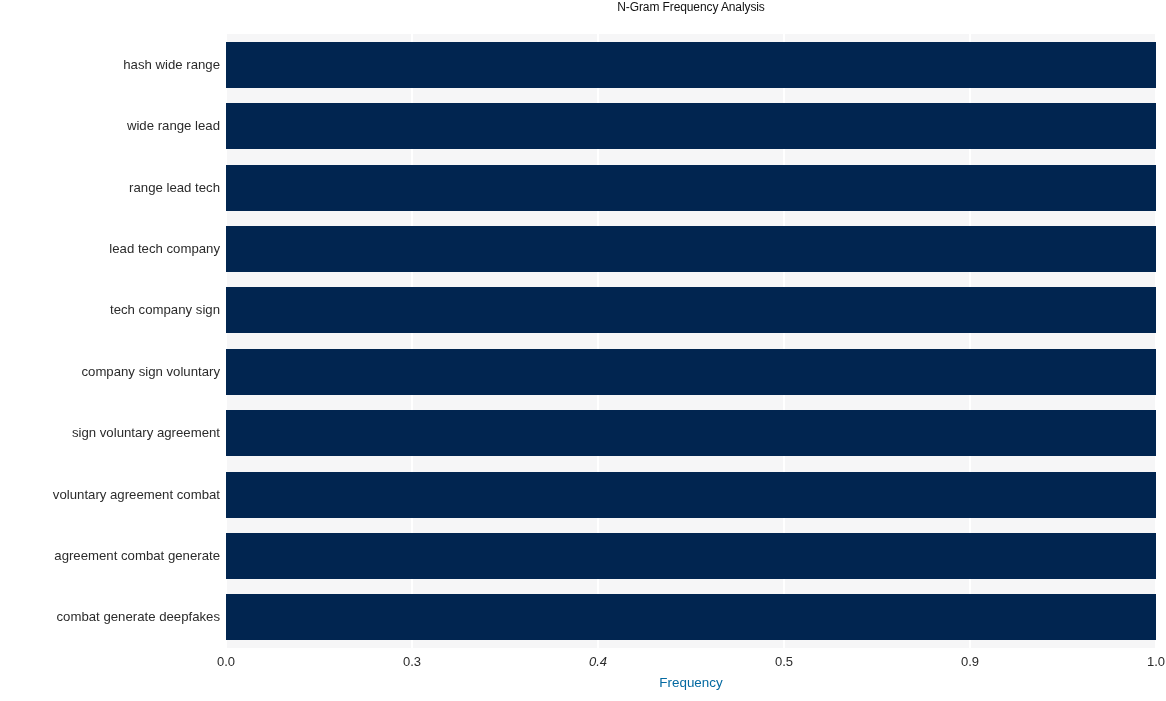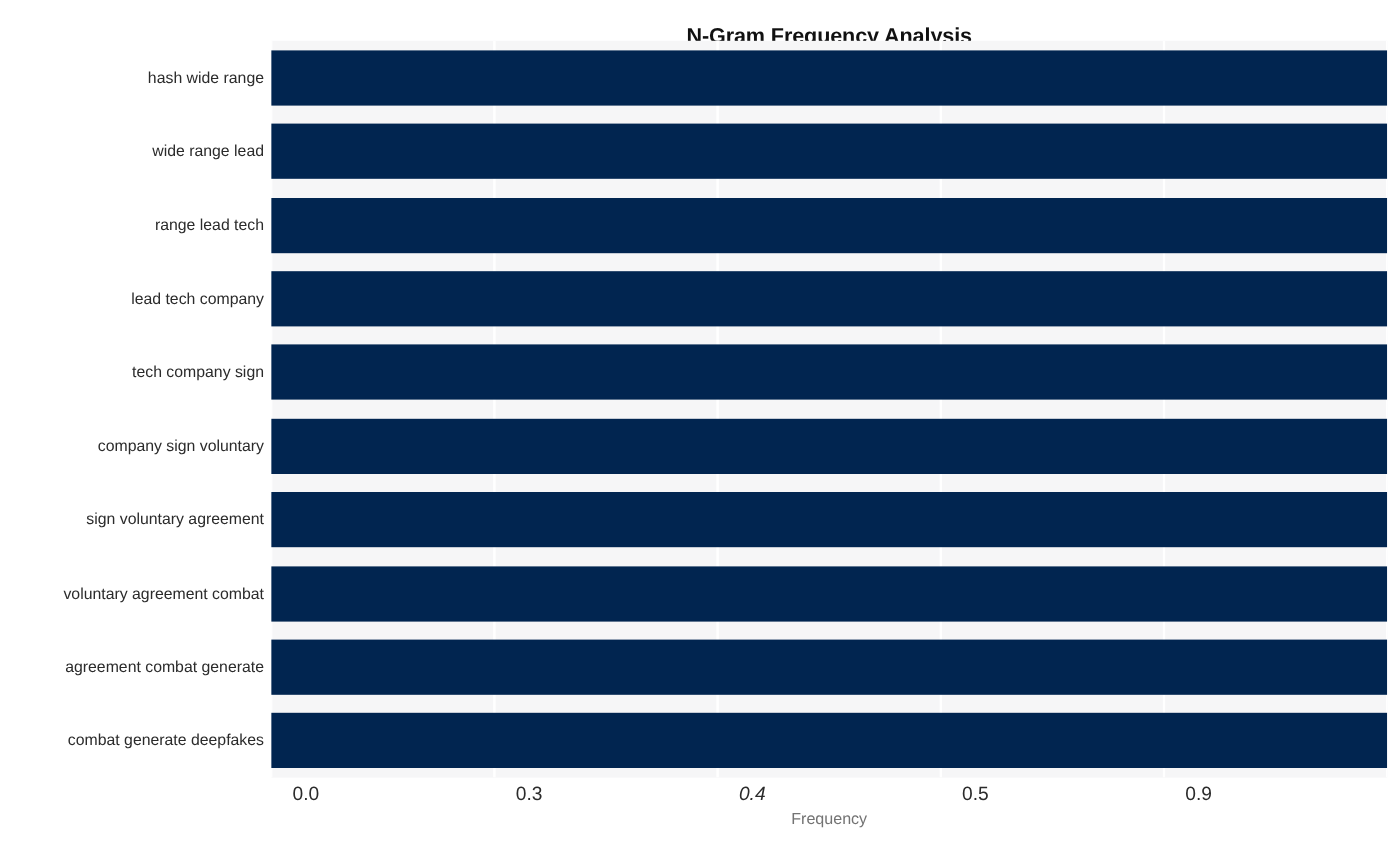--- a/index.html
+++ b/index.html
@@ -21,25 +21,25 @@
     left: 0; top: 0;
     width: 1166px;
     height: 701px;
     background: #ffffff;
   }
 
   
   #chart-title {
     position: absolute;
     left: 226px;
-    top: 20px;
+    top: 0;
     width: 930px;
     text-align: center;
-    font-size: 18px;
-    font-weight: bold;
+    font-size: 12px;
+    font-weight: normal;
     color: #111111;
     letter-spacing: -0.1px;
     white-space: nowrap;
   }
 
   
   #plot-area {
     position: absolute;
     left: 226px;
     top: 34px;
@@ -85,35 +85,35 @@
     white-space: nowrap;
     line-height: 14px;
   }
 
   
   .xtick {
     position: absolute;
     top: 654px;
     width: 80px;
     margin-left: -40px;
-    text-align: right;
-    font-size: 16px;
+    text-align: center;
+    font-size: 13px;
     color: #2b2b2b;
     white-space: nowrap;
   }
 
   
   #xlabel {
     position: absolute;
     left: 226px;
     top: 675px;
     width: 930px;
     text-align: center;
     font-size: 13.4px;
-    color: #737373;
+    color: #0369a1;
     white-space: nowrap;
   }
 </style>
 </head>
 <body>
 
 <div id="figure">
 
   <div id="chart-title">N-Gram Frequency Analysis</div>
 

